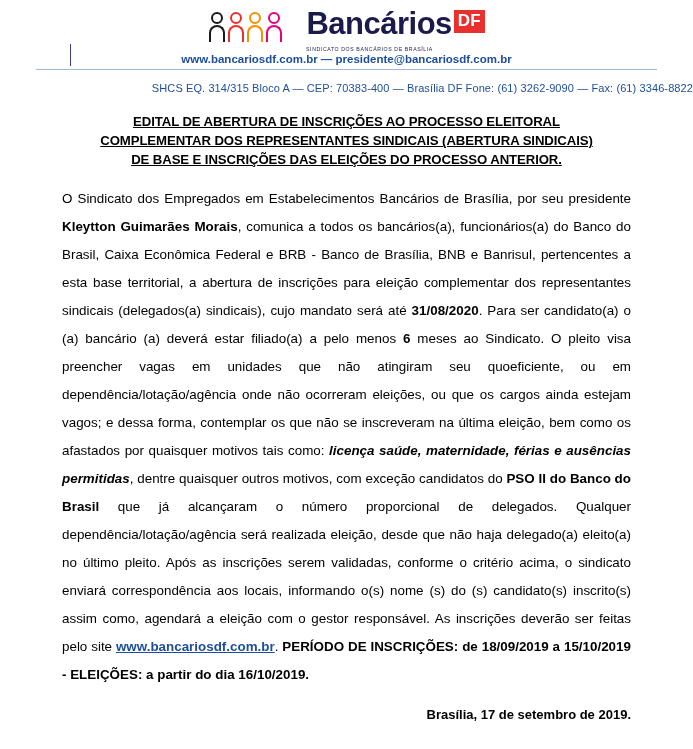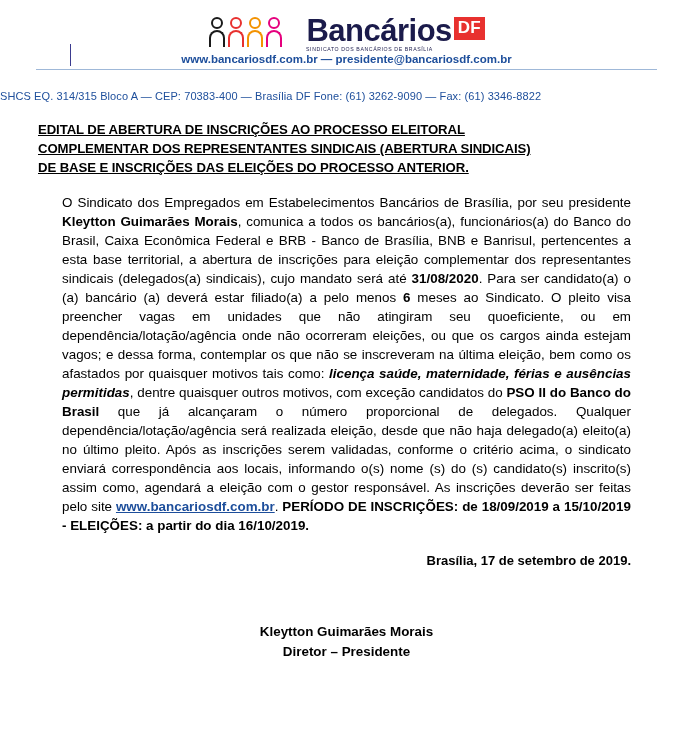--- a/index.html
+++ b/index.html
@@ -22,21 +22,21 @@
     box-sizing: border-box;
   }
 
   
   .letterhead {
     padding-top: 8px;
   }
   .logo-row {
     display: flex;
     justify-content: center;
-    align-items: center;
+    align-items: flex-start;
     gap: 24px;
     height: 44px;
   }
   .logo-figures {
     display: flex;
     align-items: flex-end;
     gap: 2px;
     height: 34px;
   }
   .fig {
@@ -110,55 +110,55 @@
   .site-row .dash {
     color: #1d4e9b;
     font-weight: bold;
   }
   .rule {
     border: none;
     border-top: 1px solid #9fb8d8;
     margin: 4px 36px 0 36px;
   }
   .addr-row {
-    text-align: left;
+    text-align: right;
     font-size: 11px;
     color: #1d4e9b;
-    margin-top: 20px;
+    margin-top: 12px;
     letter-spacing: 0.1px;
   }
 
   
   .edge-tick {
     position: absolute;
     left: 70px;
     top: 44px;
     width: 1px;
     height: 22px;
     background: #3b3b8f;
   }
 
   
   .title-block {
     margin: 18px 38px 0 38px;
-    text-align: left;
+    text-align: center;
   }
   .title-block div {
     font-size: 13.2px;
     font-weight: bold;
     text-decoration: underline;
     line-height: 19px;
     letter-spacing: -0.1px;
   }
 
   
   .body-text {
     margin: 16px 62px 0 62px;
     font-size: 13.4px;
-    line-height: 19px;
+    line-height: 28px;
     text-align: justify;
     text-justify: inter-word;
   }
   .body-text b { font-weight: bold; }
   .body-text i { font-style: italic; }
   .link {
     color: #1d4e9b;
     font-weight: bold;
     text-decoration: underline;
   }

